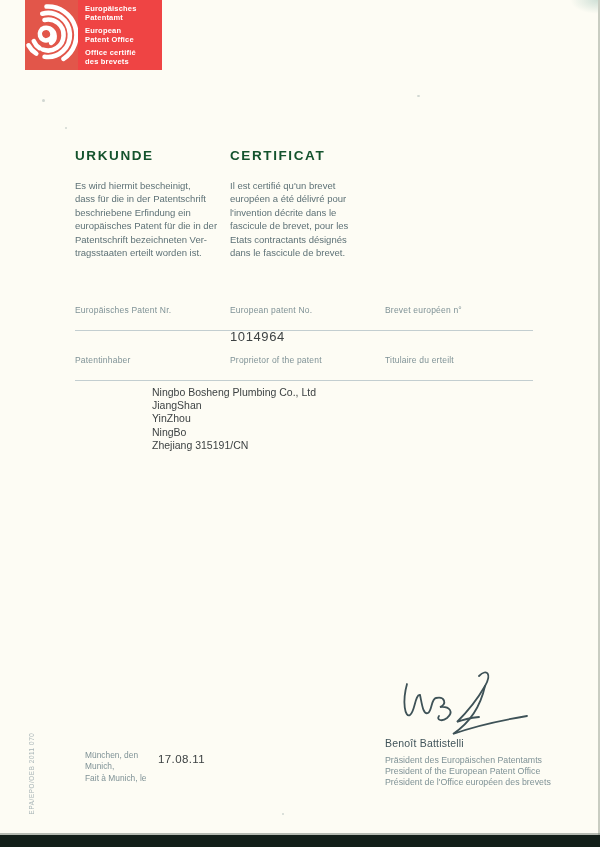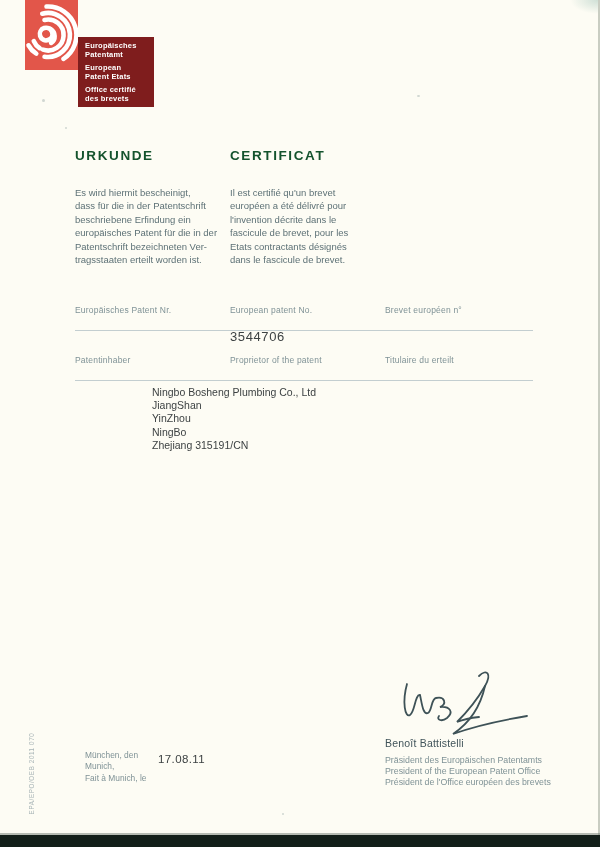--- a/index.html
+++ b/index.html
@@ -8,30 +8,30 @@
     width:600px;height:847px;
     background:#fdfcf4;
     overflow:hidden;
     font-family:"Liberation Sans", sans-serif;
     color:#5d7176;
   }
   
   .logo-block{position:absolute;left:25px;top:0;display:flex;}
   .logo-red{width:53px;height:70px;background:#e2564a;position:relative;}
   .logo-red svg{position:absolute;left:0;top:0;}
-  .logo-gray{width:76px;height:70px;background:#7f1d1d;box-sizing:border-box;
-    padding:4px 0 0 7px;margin-top:37px;}
+  .logo-gray{width:84px;height:70px;background:#ef4444;box-sizing:border-box;
+    padding:4px 0 0 7px;}
   .logo-gray .org{color:#fff;font-weight:bold;font-size:7.5px;line-height:9px;
     white-space:pre-line;margin-bottom:4px;letter-spacing:.2px;}
   
   .cols{position:absolute;left:75px;top:148px;width:470px;display:grid;
     grid-template-columns:155px 155px 160px;}
   .col h2{margin:0;font-size:13.5px;font-weight:bold;letter-spacing:1.6px;
     color:#14532d;}
-  .col p{margin:23px 0 0 0;font-size:9.5px;line-height:13.4px;
+  .col p{margin:16px 0 0 0;font-size:9.5px;line-height:13.4px;
     white-space:pre-line;color:#5d7176;width:152px;}
   
   .label-row{position:absolute;left:75px;width:458px;display:grid;
     grid-template-columns:155px 155px 148px;
     border-bottom:1px solid #c3ced0;padding-bottom:15px;}
   .label-row.row1{top:305px;}
   .label-row.row2{top:355px;}
   .label-row span{font-size:8.5px;color:#7f9296;letter-spacing:.2px;}
   
   .typed{color:#3d4243;font-family:"Liberation Sans", sans-serif;}
@@ -85,21 +85,21 @@
           <path d="M 30.4 7.5 A 28.5 28.5 0 0 1 30.4 62.5"></path>
           <path d="M 11.1 45 A 15.5 15.5 0 0 1 7.6 36.4"></path>
           <path d="M 6.1 49.1 A 22 22 0 0 1 1.3 38.8"></path>
         </g>
       </svg>
     </div>
     <div class="logo-gray">
       <div class="org">Europäisches
 Patentamt</div>
       <div class="org">European
-Patent Etats</div>
+Patent Office</div>
       <div class="org">Office certifié
 des brevets</div>
     </div>
   </div>
 
   <div class="cols">
     <div class="col">
       <h2>URKUNDE</h2>
       <p>Es wird hiermit bescheinigt,
 dass für die in der Patentschrift
@@ -118,21 +118,21 @@
 dans le fascicule de brevet.</p>
     </div>
   </div>
 
   <div class="label-row row1">
     <span>Europäisches Patent Nr.</span>
     <span>European patent No.</span>
     <span>Brevet européen n°</span>
   </div>
 
-  <div class="patent-no typed">3544706</div>
+  <div class="patent-no typed">1014964</div>
 
   <div class="label-row row2">
     <span>Patentinhaber</span>
     <span>Proprietor of the patent</span>
     <span>Titulaire du erteilt</span>
   </div>
 
   <div class="address typed">Ningbo Bosheng Plumbing Co., Ltd
 JiangShan
 YinZhou

